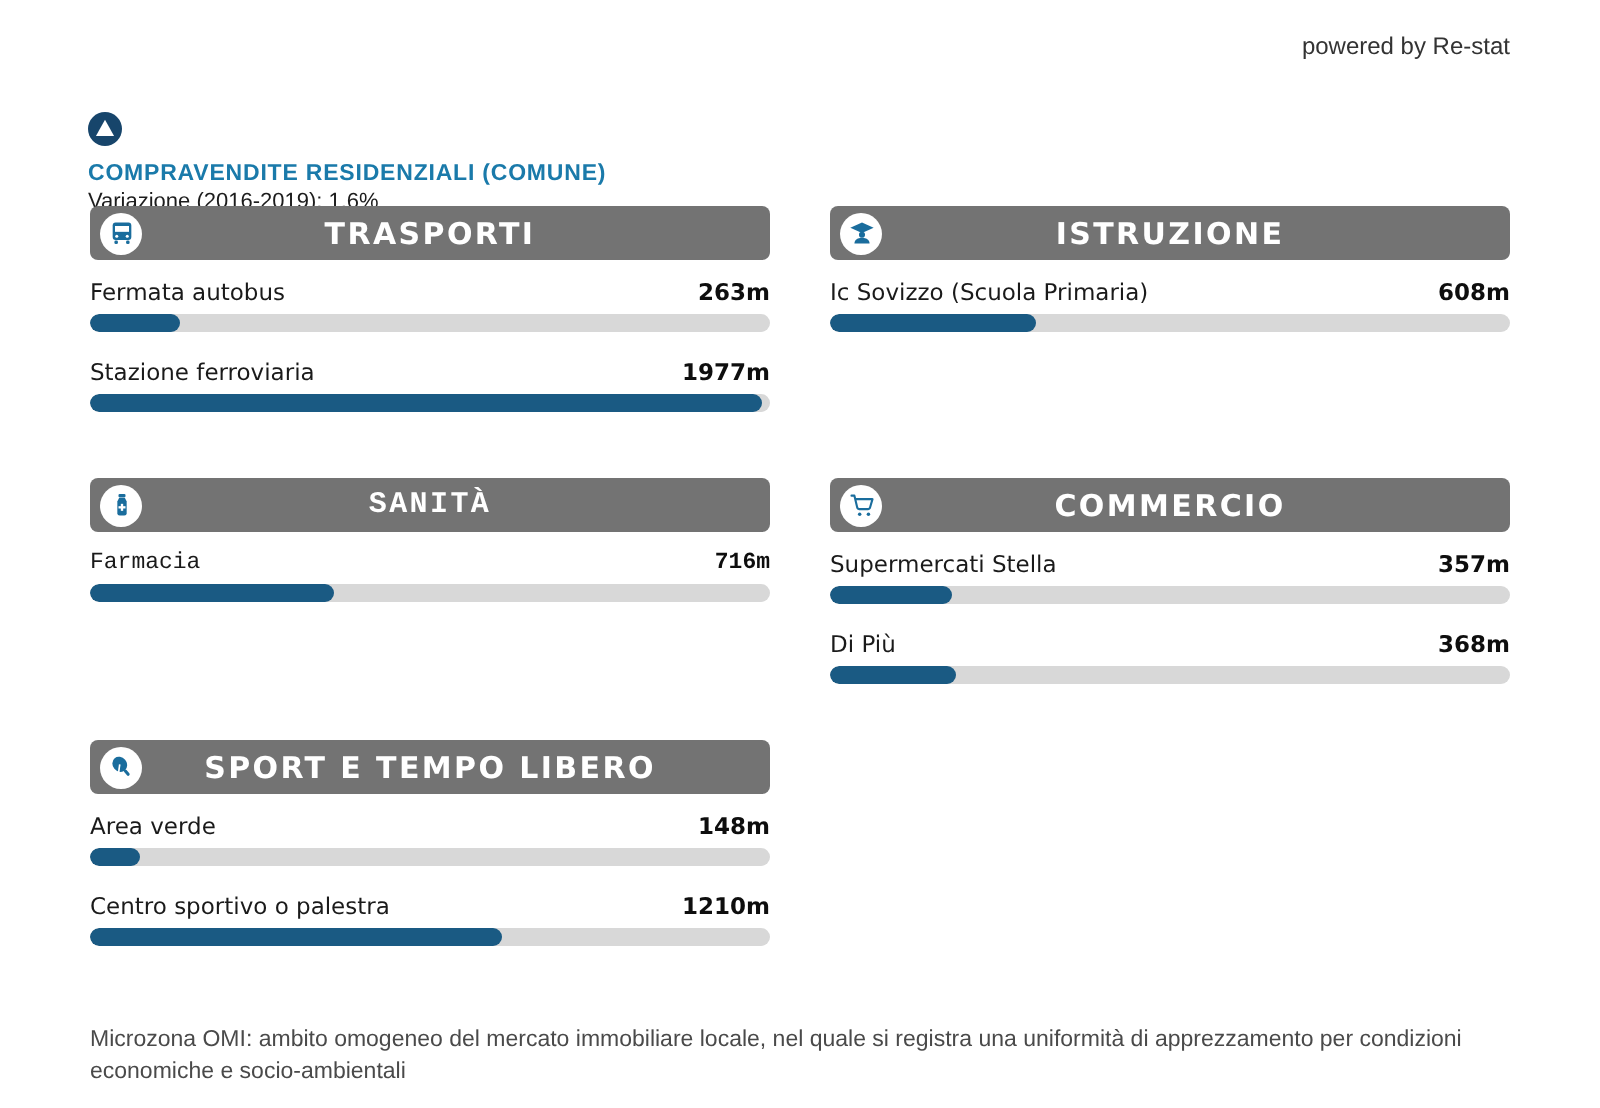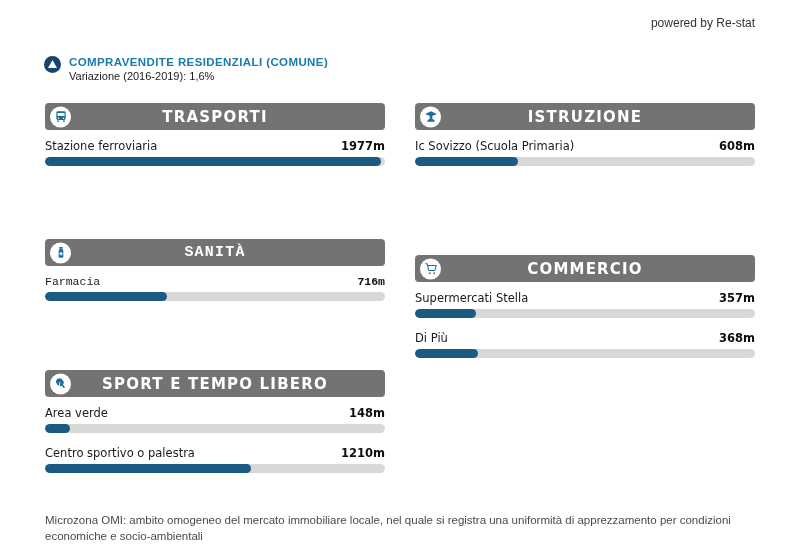--- a/index.html
+++ b/index.html
@@ -9,21 +9,21 @@
   }
   .main-title {
     position:absolute; left:45px; top:11px;
     font-family:"Liberation Sans",sans-serif; font-size:22px; font-weight:bold;
     color:#0d0d0d; letter-spacing:0.2px;
   }
   .powered {
     position:absolute; right:45px; top:16px;
     font-family:"Liberation Sans",sans-serif; font-size:12px; color:#333;
   }
-  .subheader { position:absolute; left:44px; top:56px; display:flex; gap:8px; align-items:flex-start; }
+  .subheader { position:absolute; left:44px; top:56px; display:flex; gap:8px; align-items:flex-start;flex-direction:column; }
   .sub-icon svg { display:block; }
   .sub-title {
     color:#1a7aaa; font-weight:bold; font-size:11.5px;
     font-family:"Liberation Sans",sans-serif; letter-spacing:0.4px;
   }
   .sub-var { color:#1c1c1c; font-size:11px; font-family:"Liberation Sans",sans-serif; margin-top:2px; }
 
   .card { position:absolute; width:340px; }
   .card-header {
     position:relative; height:27px; background:#737373; border-radius:4px;
@@ -47,21 +47,21 @@
   .bar-fill { height:100%; background:#1a5a83; border-radius:5px; }
 
   .footer-note {
     position:absolute; left:45px; top:512px; width:714px;
     font-family:"Liberation Sans",sans-serif; font-size:11.5px; color:#4a4a4a; line-height:1.4;
   }
 
   #card-trasporti  { left:45px;  top:103px; }
   #card-istruzione { left:415px; top:103px; }
   #card-sanita     { left:45px;  top:239px;font-family:Liberation Mono, monospace; }
-  #card-commercio  { left:415px; top:255px;text-align:right; }
+  #card-commercio  { left:415px; top:239px;text-align:right; }
   #card-sport      { left:45px;  top:370px; }
 </style>
 </head>
 <body>
 
 <div class="page">
 
   <div class="powered">powered by Re-stat</div>
 
   <div class="subheader">
@@ -86,20 +86,29 @@
           <circle cx="7.5" cy="14.8" r="1.3" fill="#ffffff"></circle>
           <circle cx="16.5" cy="14.8" r="1.3" fill="#ffffff"></circle>
           <rect x="5.5" y="18.5" width="3" height="3" rx="1.2"></rect>
           <rect x="15.5" y="18.5" width="3" height="3" rx="1.2"></rect>
         </svg>
       </span>
       <span class="card-title">TRASPORTI</span>
     </div>
     <div class="item">
       <div class="item-row">
+        <span class="item-label">Fermata autobus</span>
+        <span class="item-value">263m</span>
+      </div>
+      <div class="bar-track">
+        <div class="bar-fill" style="width: 13.15%;"></div>
+      </div>
+    </div>
+    <div class="item">
+      <div class="item-row">
         <span class="item-label">Stazione ferroviaria</span>
         <span class="item-value">1977m</span>
       </div>
       <div class="bar-track">
         <div class="bar-fill" style="width: 98.85%;"></div>
       </div>
     </div>
   </div>
 
   <div class="card" id="card-istruzione">

